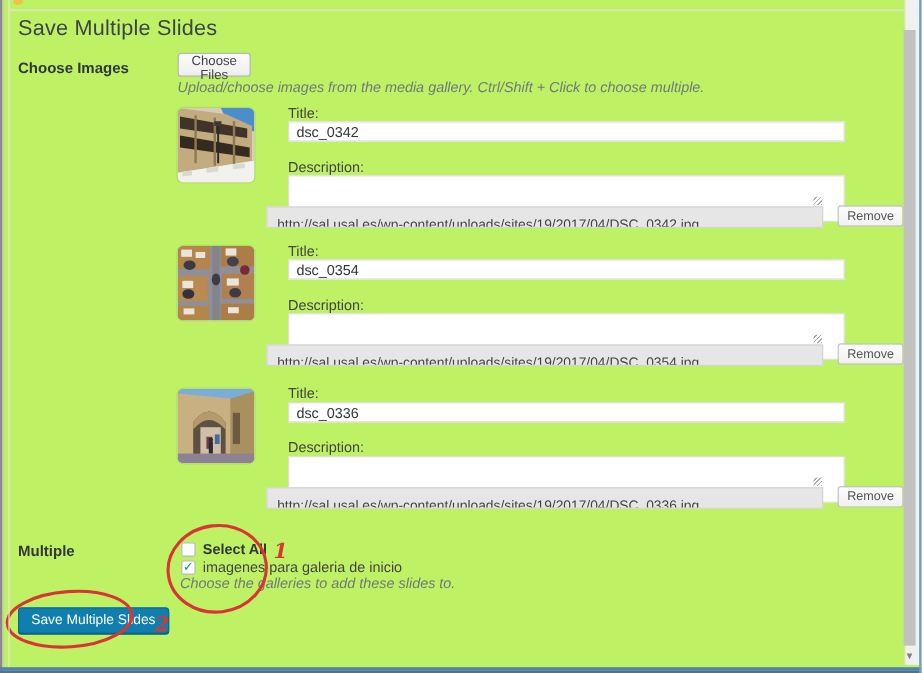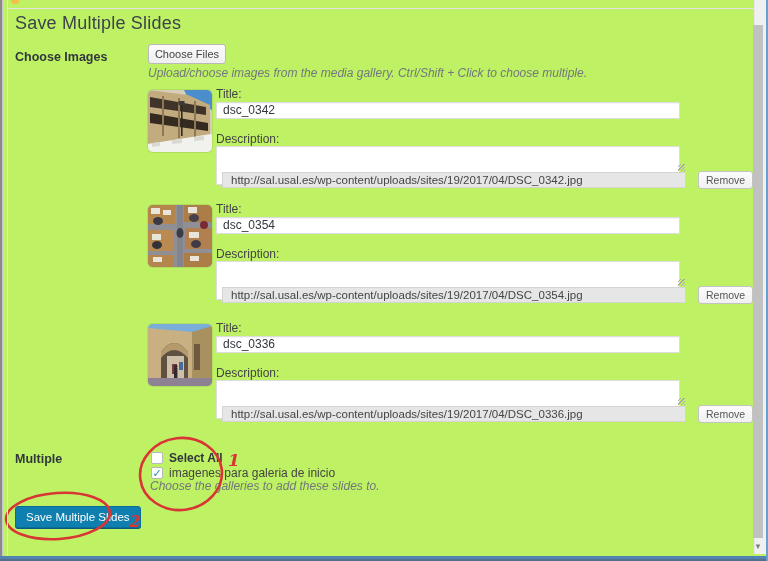--- a/index.html
+++ b/index.html
@@ -21,42 +21,42 @@
   .scrollbar      { position:absolute; right:2px; top:0; width:12px; height:554px; background:#f0f0f0; border-left:1px solid #e7e7e7; }
   .scroll-thumb   { position:absolute; right:3px; top:25px; width:10px; height:513px; background:#c1c1c1; }
   .scroll-arrow   { position:absolute; right:3px; top:541px; width:10px; height:12px; color:#808080; font-size:8px; line-height:12px; text-align:center; }
 
   h1.page-title { position:absolute; left:15px; top:13px; font-size:18px; font-weight:400; color:#3c434a; letter-spacing:.2px; }
 
   .field-label { position:absolute; left:15px; font-size:12.5px; font-weight:700; color:#32373c; }
   .lbl-choose-images { top:50px; }
   .lbl-galleries     { top:452px; }
 
-  .choose-files-btn { position:absolute; left:148px; top:44px; width:78px; height:20px;
+  .choose-files-btn { position:absolute; left:148px; top:44px; width:61px; height:20px;
     background:linear-gradient(#fbfbfb,#efefef); border:1px solid #b9b9b9; border-radius:3px;
     font-size:11px; color:#444; font-family:inherit; cursor:pointer; }
   .upload-hint { position:absolute; left:148px; top:66px; font-size:12px; font-style:italic; color:#72777c; }
 
   
   .slide-entry { position:absolute; left:148px; width:600px; height:104px; }
   .e1 { top:88px; } .e2 { top:203px; } .e3 { top:322px; }
   .thumb { position:absolute; left:0; top:2px; width:64px; height:62px; border-radius:5px; overflow:hidden;
     box-shadow:0 0 0 1px rgba(0,0,0,.08); background:#ddd; }
   .thumb svg { display:block; width:64px; height:62px; }
-  .f-col { position:absolute; left:68px; top:0; width:464px; }
+  .f-col { position:absolute; left:92px; top:0; width:464px; }
   .f-label { font-size:12px; color:#444; height:12px; line-height:12px; }
   .f-title-input { width:464px; height:17px; margin-top:1px; border:1px solid #ddd; background:#fff;
     font-size:12px; color:#32373c; padding:0 6px; font-family:Liberation Sans, sans-serif; box-shadow:inset 0 1px 1px rgba(0,0,0,.04); }
   .f-desc-label { margin-top:14px; }
   .f-textarea { width:464px; height:39px; margin-top:1px; border:1px solid #ddd; background:#fff; resize:none;
     font-size:12px; color:#32373c; padding:2px 6px; font-family:inherit; position:relative; }
   .resize-grip { position:absolute; left:530px; top:76px; width:7px; height:7px;
     background:repeating-linear-gradient(135deg,transparent 0 1.5px,#aaa 1.5px 2.5px); }
   .f-url { position:absolute; left:74px; top:84px; width:464px; height:16px; background:#e6e6e6;
-    border:1px solid #d4d4d4; font-size:11.5px; color:#444; line-height:14px; padding:0 8px;
+    border:1px solid #d4d4d4; font-size:11.5px; color:#444; line-height:14px; padding:8px 8px;
     white-space:nowrap; overflow:hidden; }
   .remove-btn { position:absolute; left:550px; top:83px; height:18px; padding:0 7px;
     background:linear-gradient(#fcfcfc,#f1f1f1); border:1px solid #c3c3c3; border-radius:3px;
     font-size:10.5px; color:#555; font-family:inherit; cursor:pointer; }
 
   
   .gallery-row { position:absolute; left:151px; font-size:12px; color:#444; display:flex; align-items:center; }
   .g-row1 { top:451px; }
   .g-row2 { top:466px; }
   .cbox { width:12px; height:12px; border:1px solid #b4b9be; background:#fff; border-radius:2px;

